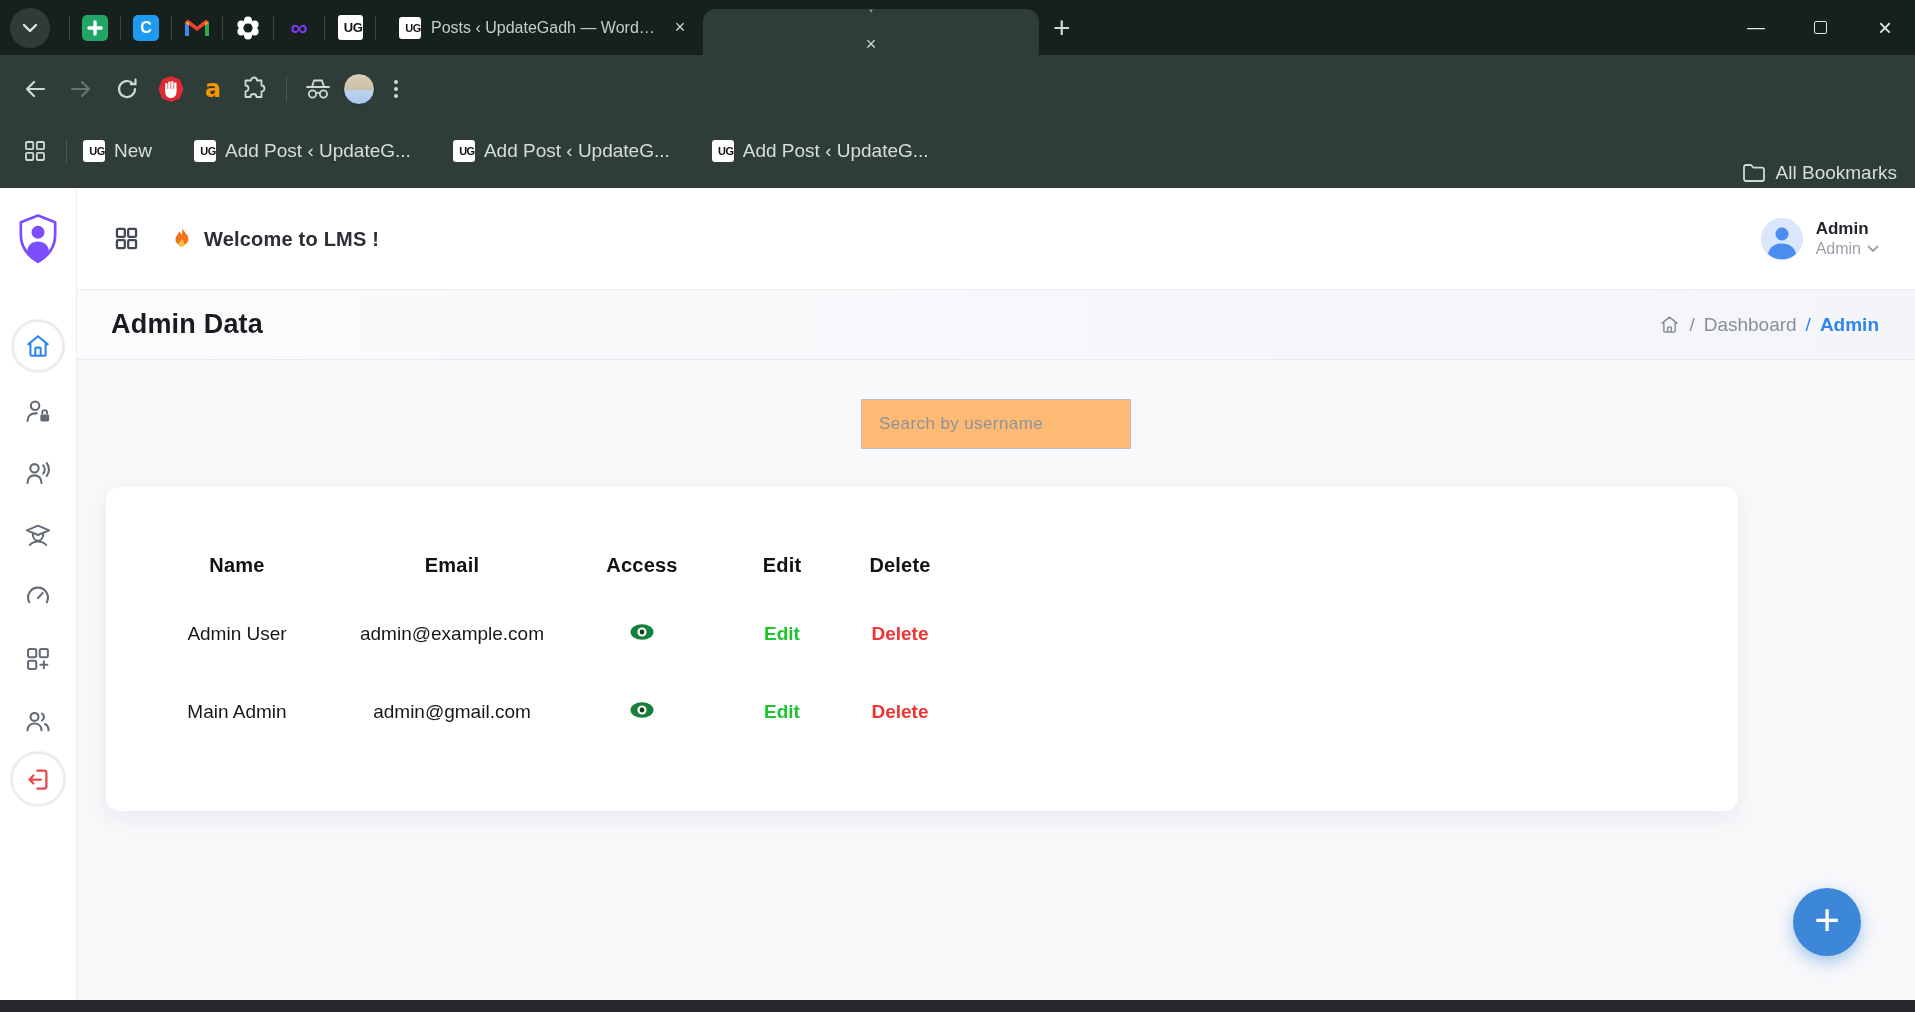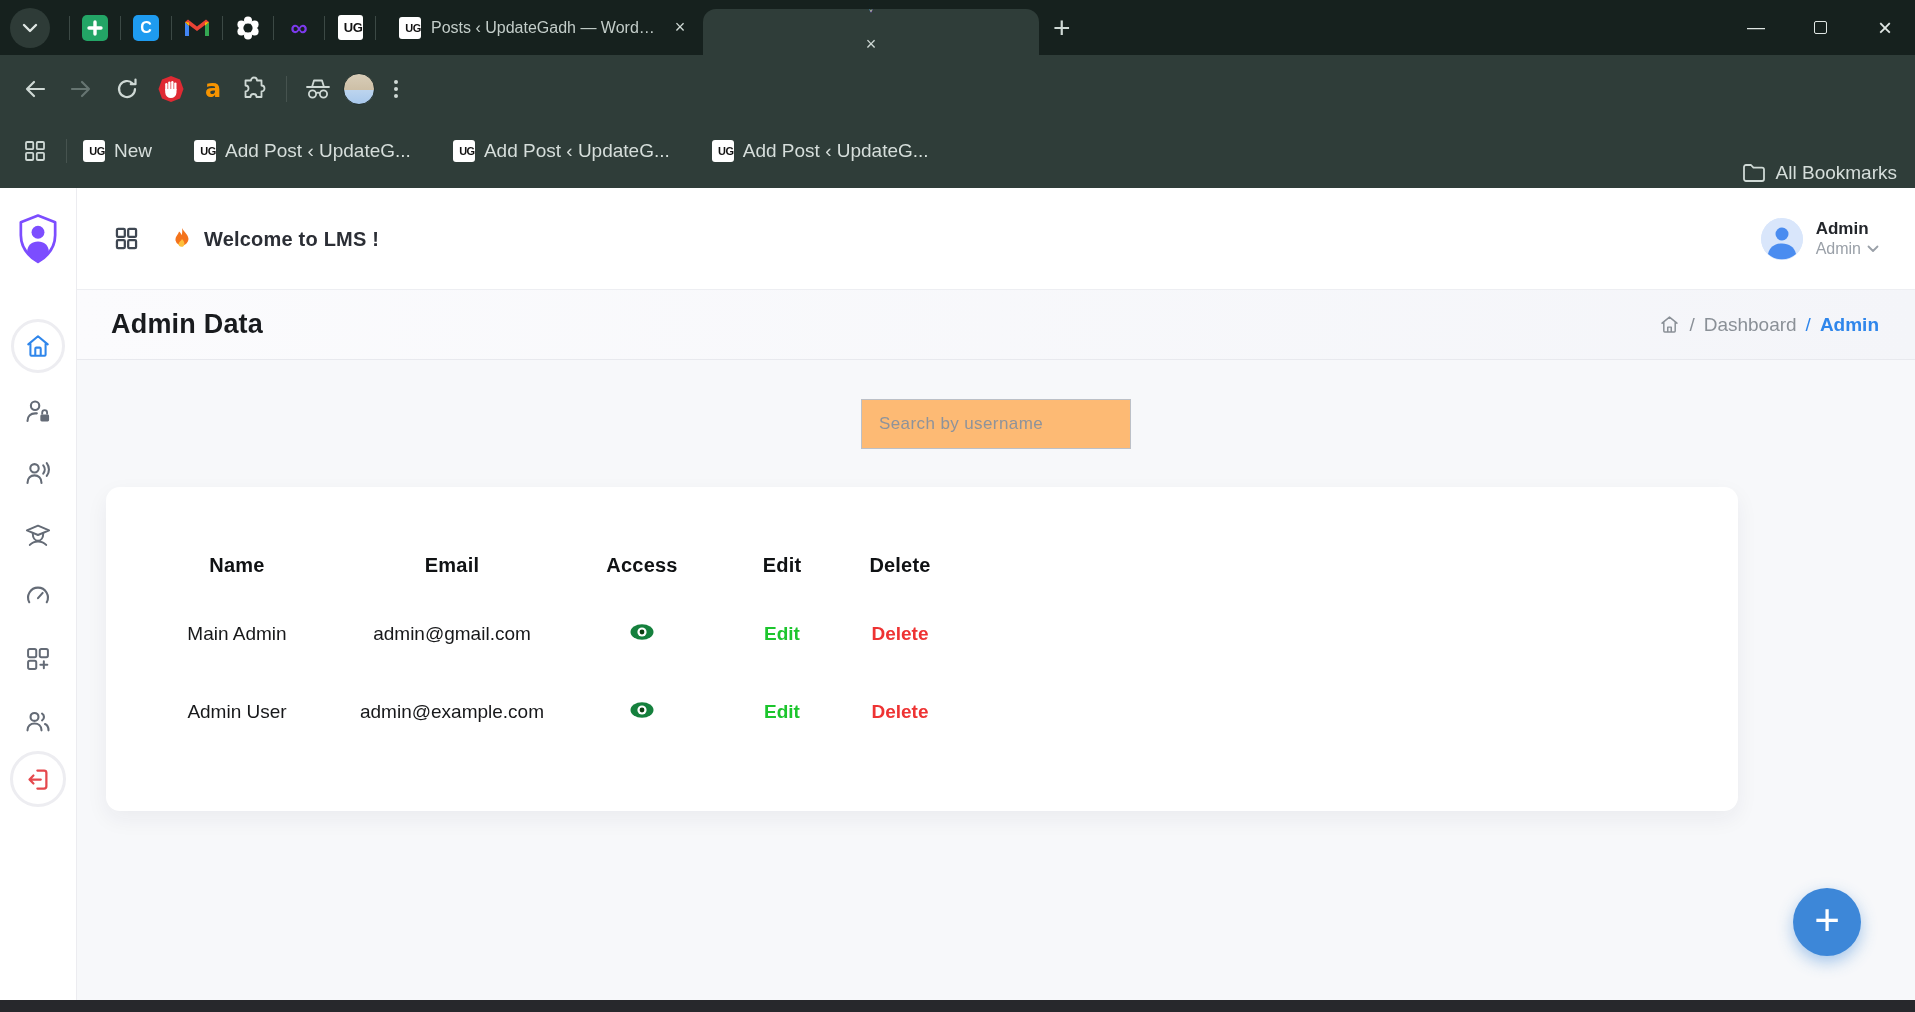--- a/index.html
+++ b/index.html
@@ -409,49 +409,49 @@
             <tr>
               <th>Name</th>
               <th>Email</th>
               <th>Access</th>
               <th>Edit</th>
               <th>Delete</th>
             </tr>
           </thead>
           <tbody>
             <tr>
+              <td>Admin User</td>
+              <td>admin@example.com</td>
+              <td>
+                <span class="eye-wrap">
+                  <svg width="26" height="18" viewBox="0 0 26 18">
+                      <ellipse cx="13" cy="9" rx="11.5" ry="7.8" fill="#15803d"></ellipse>
+                      <circle cx="13" cy="9" r="4.6" fill="#ffffff"></circle>
+                      <circle cx="13" cy="9" r="2.4" fill="#0c3e12"></circle>
+                    </svg>
+                </span>
+              </td>
+              <td class="act-edit">Edit</td>
+              <td class="act-del">Delete</td>
+            </tr>
+            <tr>
               <td>Main Admin</td>
               <td>admin@gmail.com</td>
               <td>
                 <span class="eye-wrap">
                   <svg width="26" height="18" viewBox="0 0 26 18">
                       <ellipse cx="13" cy="9" rx="11.5" ry="7.8" fill="#15803d"></ellipse>
                       <circle cx="13" cy="9" r="4.6" fill="#ffffff"></circle>
                       <circle cx="13" cy="9" r="2.4" fill="#0c3e12"></circle>
                     </svg>
                 </span>
               </td>
               <td class="act-edit">Edit</td>
               <td class="act-del">Delete</td>
             </tr>
-            <tr>
-              <td>Admin User</td>
-              <td>admin@example.com</td>
-              <td>
-                <span class="eye-wrap">
-                  <svg width="26" height="18" viewBox="0 0 26 18">
-                      <ellipse cx="13" cy="9" rx="11.5" ry="7.8" fill="#15803d"></ellipse>
-                      <circle cx="13" cy="9" r="4.6" fill="#ffffff"></circle>
-                      <circle cx="13" cy="9" r="2.4" fill="#0c3e12"></circle>
-                    </svg>
-                </span>
-              </td>
-              <td class="act-edit">Edit</td>
-              <td class="act-del">Delete</td>
-            </tr>
           </tbody>
         </table>
       </div>
 
       <div class="fab">+</div>
     </div>
   </div>
 </div>
 
 <div class="bottom-strip"></div>

